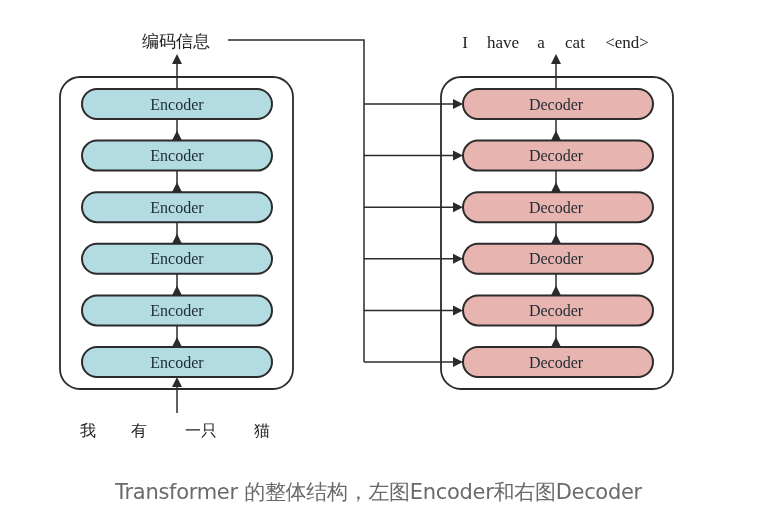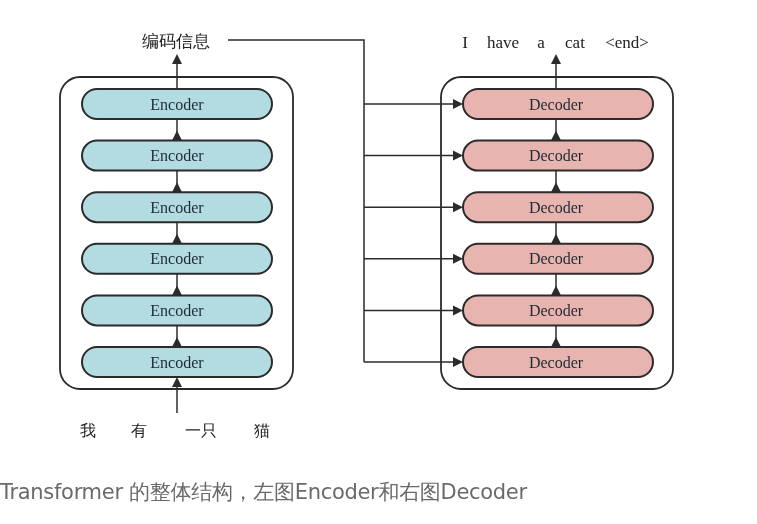--- a/index.html
+++ b/index.html
@@ -4,20 +4,21 @@
   <style>
     html, body { margin: 0; padding: 0; background: #ffffff; }
     body { width: 757px; height: 524px; position: relative; overflow: hidden; }
     #diagram { position: absolute; left: 0; top: 0; }
     .block-label { font-family: "Liberation Serif", "DejaVu Serif", serif; font-size: 16px; fill: #1e2a33; }
     .top-label-cn { font-family: "DejaVu Sans", sans-serif; font-size: 17px; fill: #222; }
     .top-label-en { font-family: "Liberation Serif", "DejaVu Serif", serif; font-size: 17px; fill: #222; }
     .input-token { font-family: "DejaVu Sans", sans-serif; font-size: 16px; fill: #222; }
     #caption {
       position: absolute; left: 0; right: 0; top: 478px;
+      text-align: center;
       font-family: "DejaVu Sans", sans-serif; font-size: 21px; color: #6a6a6a;
       letter-spacing: -0.3px;
     }
   </style>
 </head>
 <body>
 
 <svg id="diagram" width="757" height="470" viewBox="0 0 757 470" xmlns="http://www.w3.org/2000/svg">
   <defs>
     <marker id="arrow" markerWidth="10" markerHeight="10" refX="9" refY="5" orient="auto" markerUnits="userSpaceOnUse">

